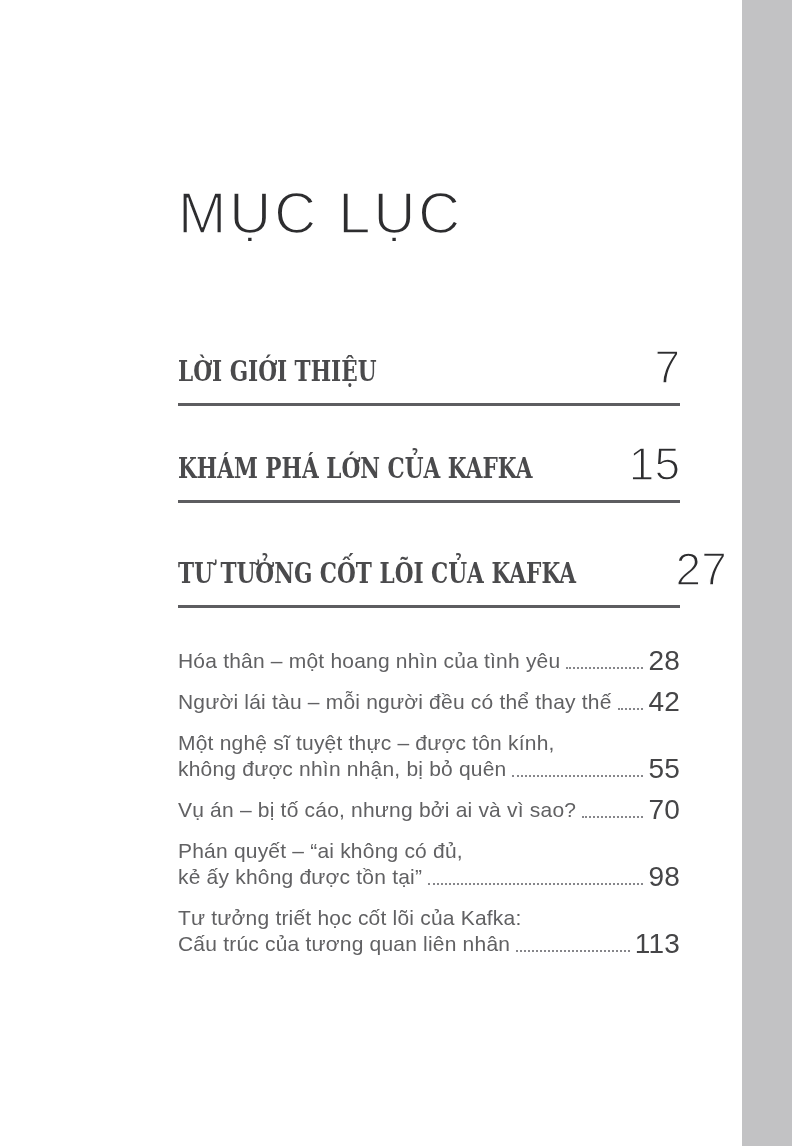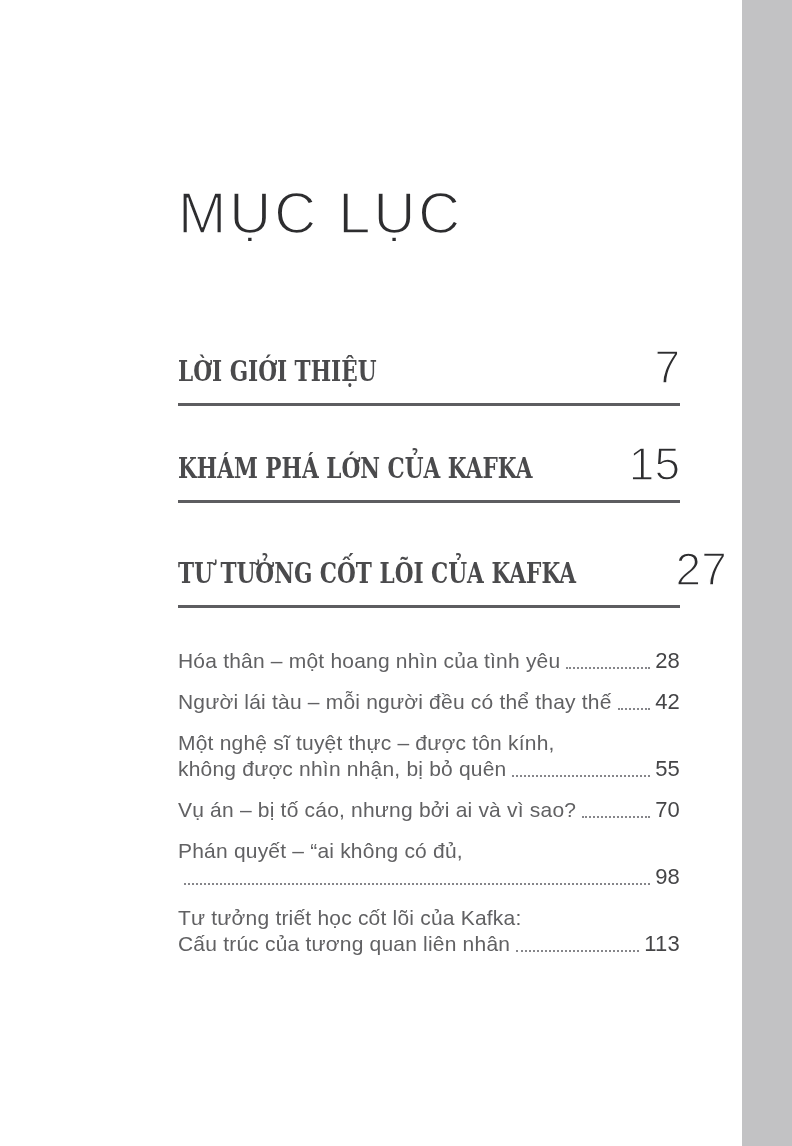--- a/index.html
+++ b/index.html
@@ -92,21 +92,21 @@
 
   .leader {
     flex: 1 1 auto;
     min-width: 14px;
     border-bottom: 2.5px dotted var(--leader-color);
     margin: 0 5px 5px 6px;
   }
 
   .entry-page {
     flex: none;
-    font-size: 22px;
+    font-size: 28px;
     line-height: 26px;
     color: var(--pagenum-color);
   }
 </style>
 </head>
 <body>
 
 <div class="page">
   <div class="band"></div>
 
@@ -156,20 +156,21 @@
         <div class="entry">
           <div class="entry-line last">
             <span class="entry-text">Vụ án – bị tố cáo, nhưng bởi ai và vì sao?</span>
             <span class="leader"></span>
             <span class="entry-page">70</span>
           </div>
         </div>
         <div class="entry">
           <div class="entry-line"><span class="entry-text">Phán quyết – “ai không có đủ,</span></div>
           <div class="entry-line last">
+            <span class="entry-text">kẻ ấy không được tồn tại”</span>
             <span class="leader"></span>
             <span class="entry-page">98</span>
           </div>
         </div>
         <div class="entry">
           <div class="entry-line"><span class="entry-text">Tư tưởng triết học cốt lõi của Kafka:</span></div>
           <div class="entry-line last">
             <span class="entry-text">Cấu trúc của tương quan liên nhân</span>
             <span class="leader"></span>
             <span class="entry-page">113</span>

